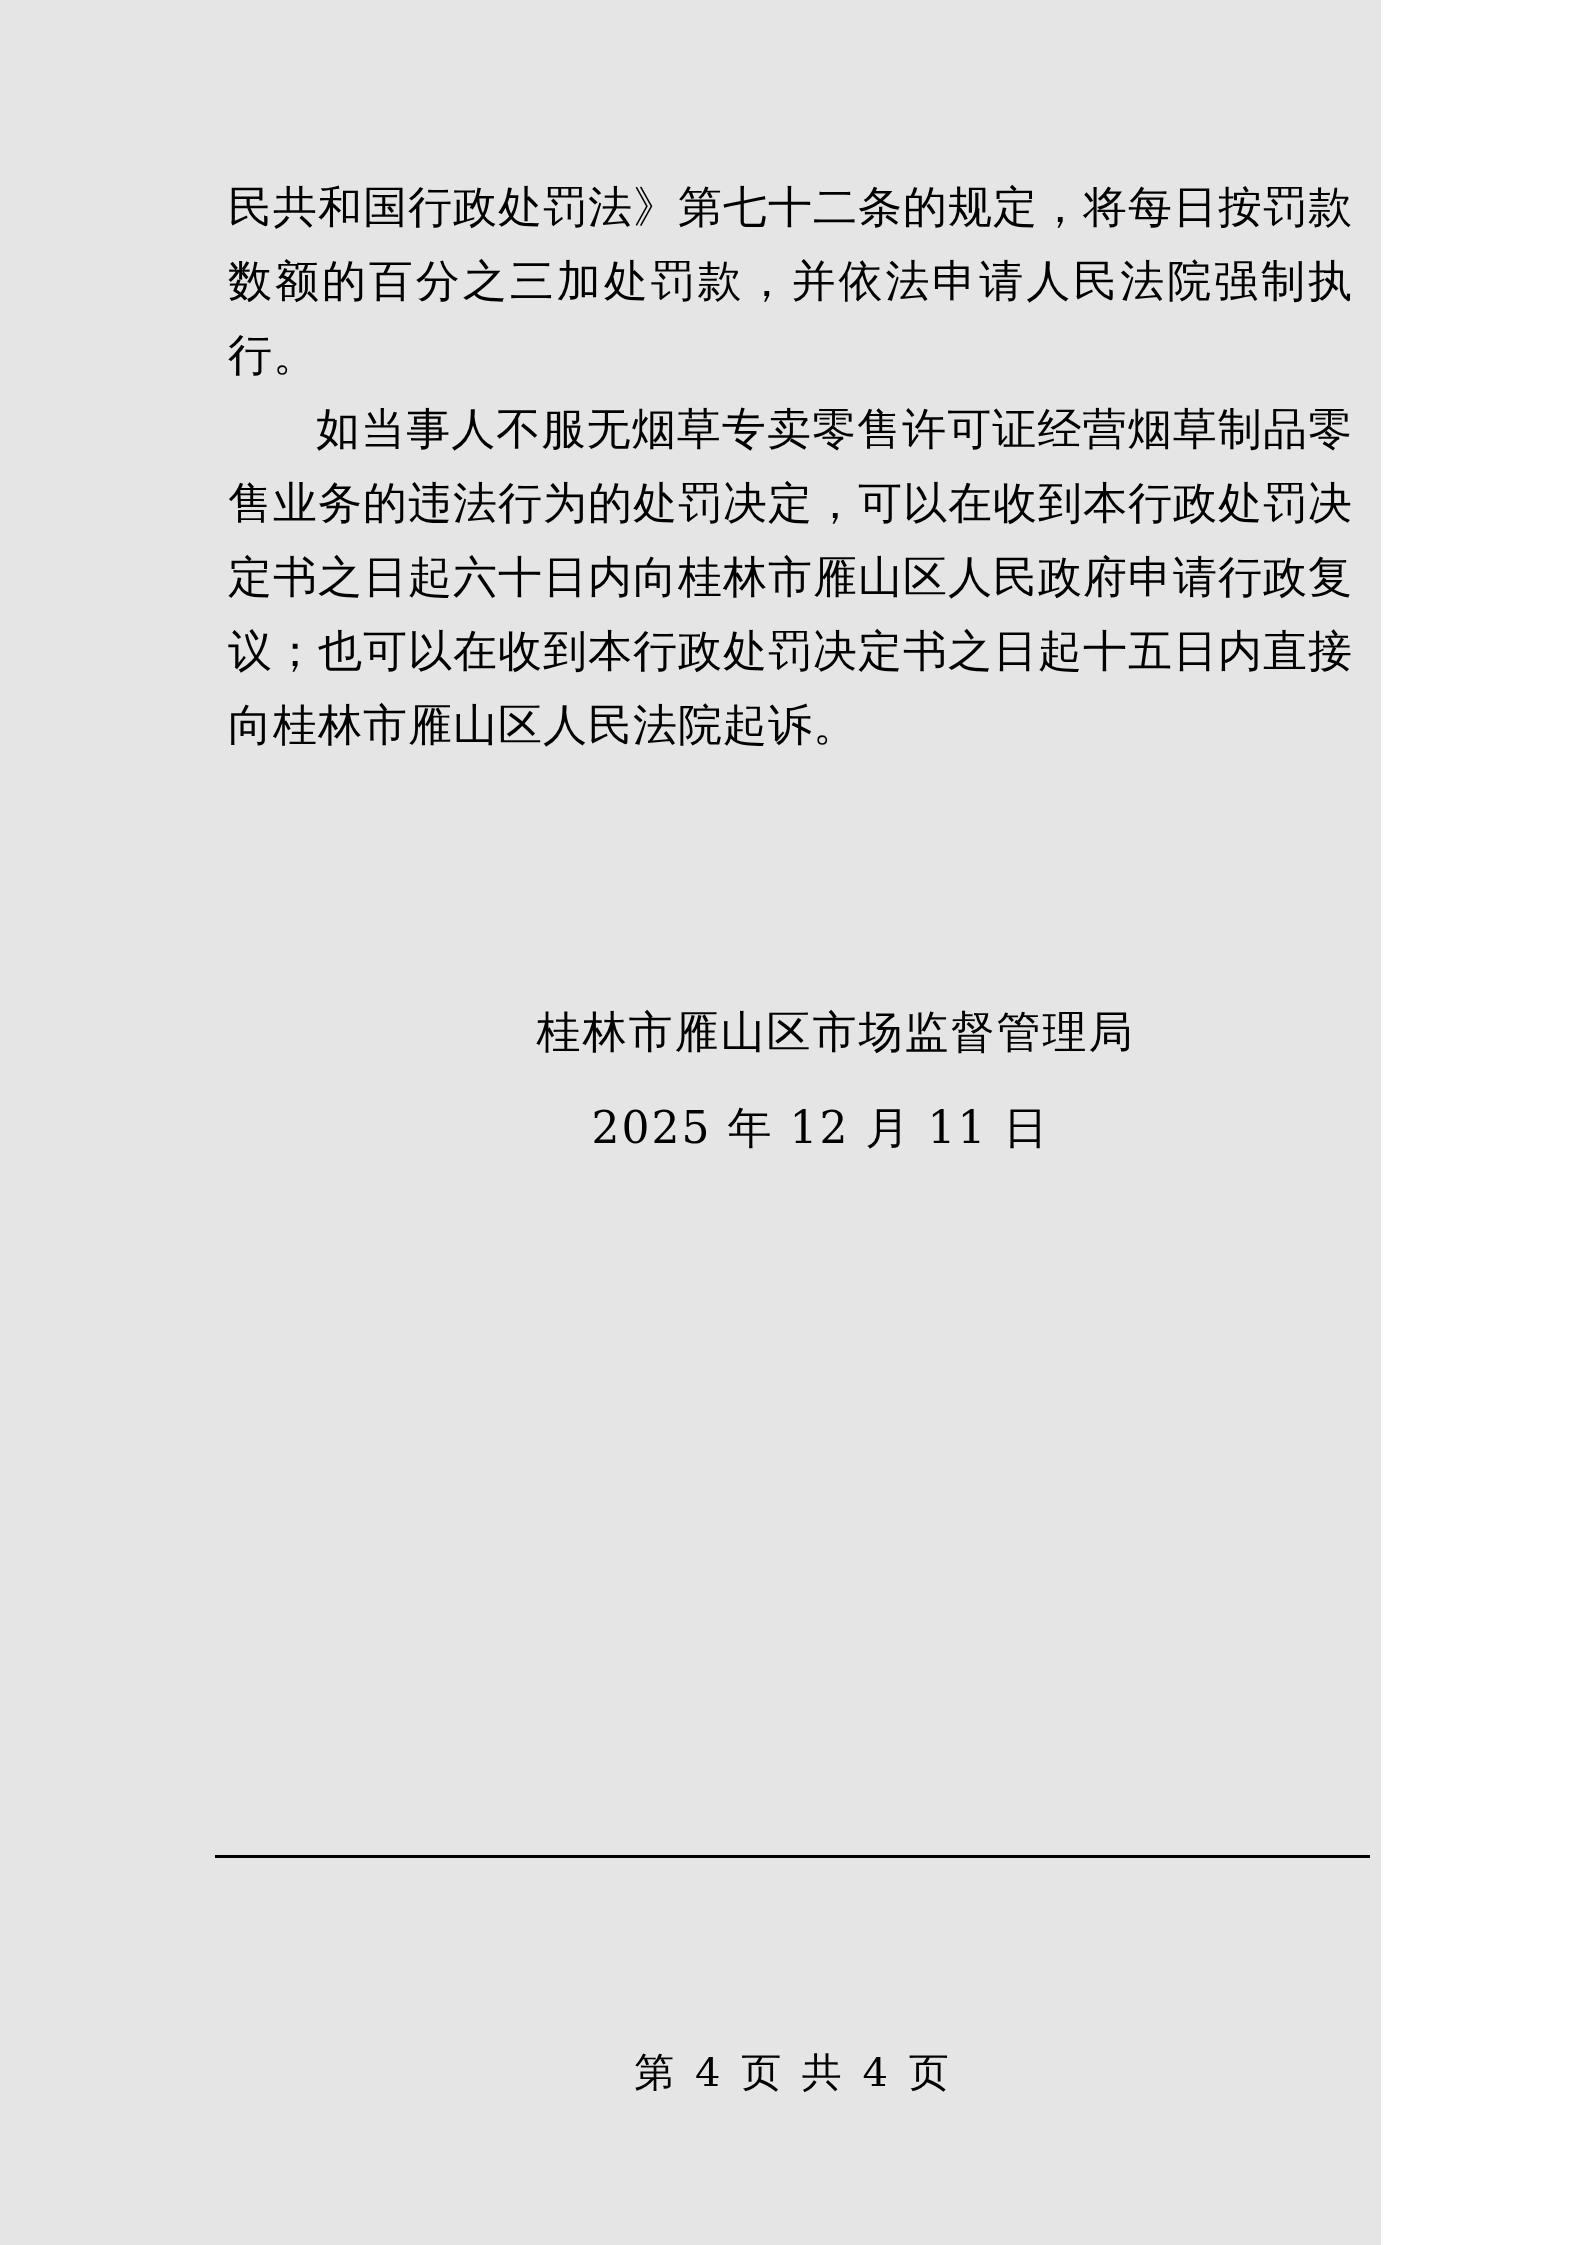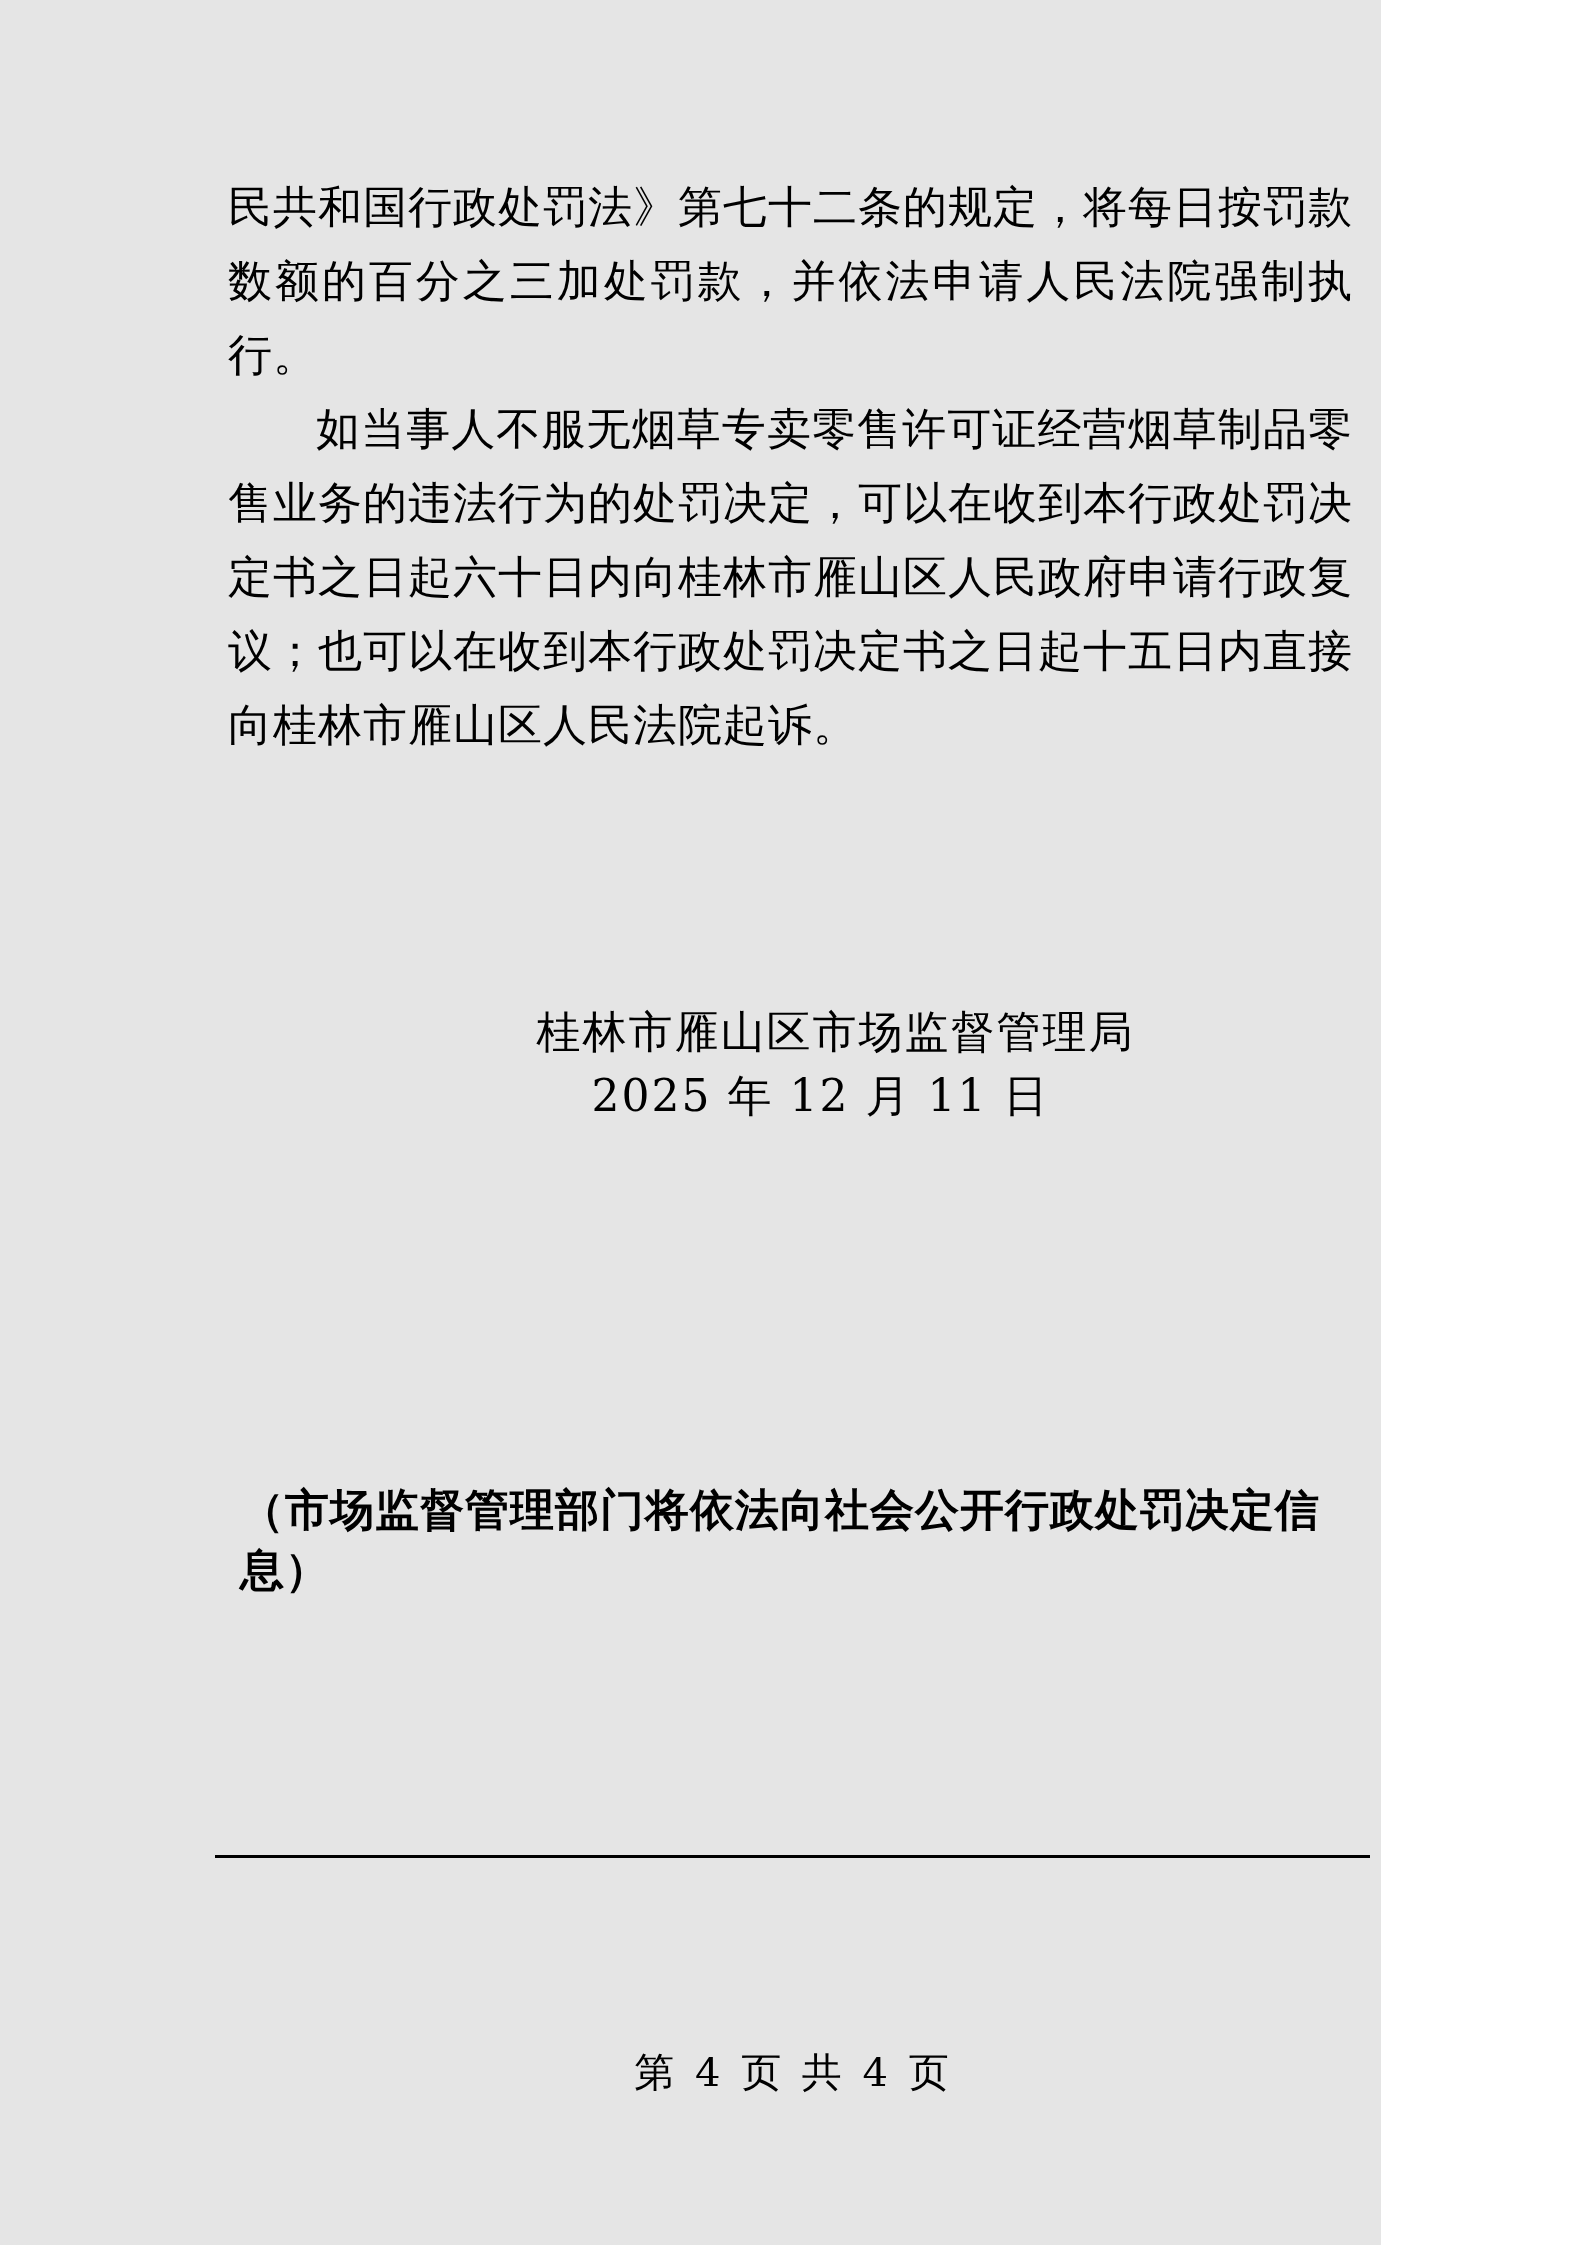--- a/index.html
+++ b/index.html
@@ -47,20 +47,21 @@
     font-size: 44px;
     line-height: 64px;
     letter-spacing: 2px;
     padding-left: 90px;
   }
   .sign-date {
     font-size: 44px;
     line-height: 64px;
     letter-spacing: 2px;
     padding-left: 60px;
+    margin-top: 32px;
   }
   .notice {
     position: absolute;
     left: 240px;
     top: 1480px;
     width: 1120px;
     font-size: 44px;
     line-height: 60px;
     font-weight: bold;
     letter-spacing: 1px;
@@ -98,19 +99,18 @@
   <div class="content">
     <p class="para">民共和国行政处罚法》第七十二条的规定，将每日按罚款数额的百分之三加处罚款，并依法申请人民法院强制执行。</p>
     <p class="para indent">如当事人不服无烟草专卖零售许可证经营烟草制品零售业务的违法行为的处罚决定，可以在收到本行政处罚决定书之日起六十日内向桂林市雁山区人民政府申请行政复议；也可以在收到本行政处罚决定书之日起十五日内直接向桂林市雁山区人民法院起诉。</p>
   </div>
 
   <div class="signature-block">
     <div class="sign-org">桂林市雁山区市场监督管理局</div>
     <div class="sign-date">2025 年 12 月 11 日</div>
   </div>
 
-  <div class="notice">（市场监督管理部门将依法向社会公开行政处罚决定信息）</div>
 
   <div class="footer-rule"></div>
 
   <div class="page-number">第 4 页 共 4 页</div>
 
 </div>
 
 </body></html>

